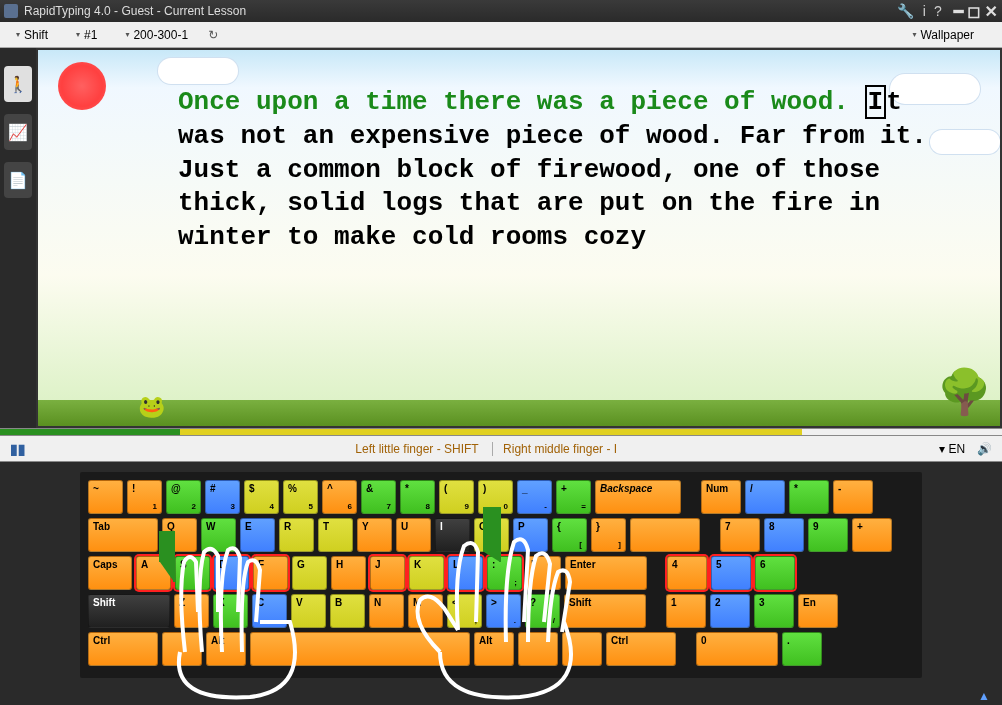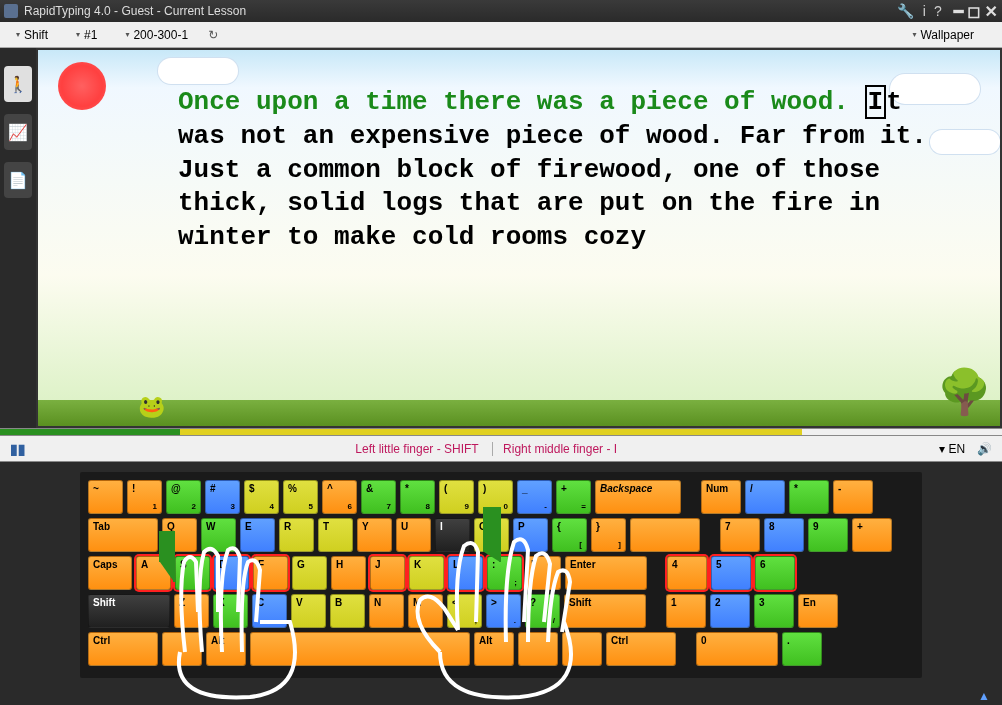--- a/index.html
+++ b/index.html
@@ -37,21 +37,21 @@
 .grass { position: absolute; bottom: 0; left: 0; right: 0; height: 26px; background: linear-gradient(#7ab040,#5a9020); }
 .frog { position: absolute; bottom: 6px; left: 100px; font-size: 22px; }
 
 .progress { height: 8px; background: #f0f0f0; position: relative; border-top: 1px solid #888; border-bottom: 1px solid #888; }
 .progress .bar { position: absolute; height: 100%; }
 .progress .done { background: #2a9020; width: 18%; left: 0; }
 .progress .rest { background: #e0d020; left: 18%; right: 20%; }
 
 .statusbar { height: 26px; background: #f0f0f0; display: flex; align-items: center; font-size: 12px; padding: 0 10px; border-bottom: 1px solid #888; }
 .statusbar .pausebtn { color: #3060a0; font-size: 14px; margin-right: 20px; cursor: pointer; font-weight: bold; }
-.statusbar .hints { flex: 1; text-align: center; color: #be185d; }
+.statusbar .hints { flex: 1; text-align: center; color: #a16207; }
 .statusbar .hints span { padding: 0 10px; border-left: 1px solid #aaa; }
 .statusbar .hints span:first-child { border: none; }
 .statusbar .langsel { margin: 16px 12px; cursor: pointer; }
 .statusbar .sound { cursor: pointer; color: #666; }
 
 .kbwrap { background: #2a2a2a; padding: 10px 80px; height: 243px; position: relative; }
 .keyboard { background: #1a1a1a; padding: 8px; border-radius: 2px; position: relative; }
 .kbrow { display: flex; gap: 4px; margin-bottom: 4px; }
 .key { height: 34px; border-radius: 3px; display: flex; align-items: flex-start; padding: 2px 4px; font-size: 10px; font-weight: bold; color: #000; cursor: pointer; position: relative; border: 1px solid rgba(0,0,0,0.3); }
 .key .sub { position: absolute; bottom: 2px; right: 4px; font-size: 8px; }

